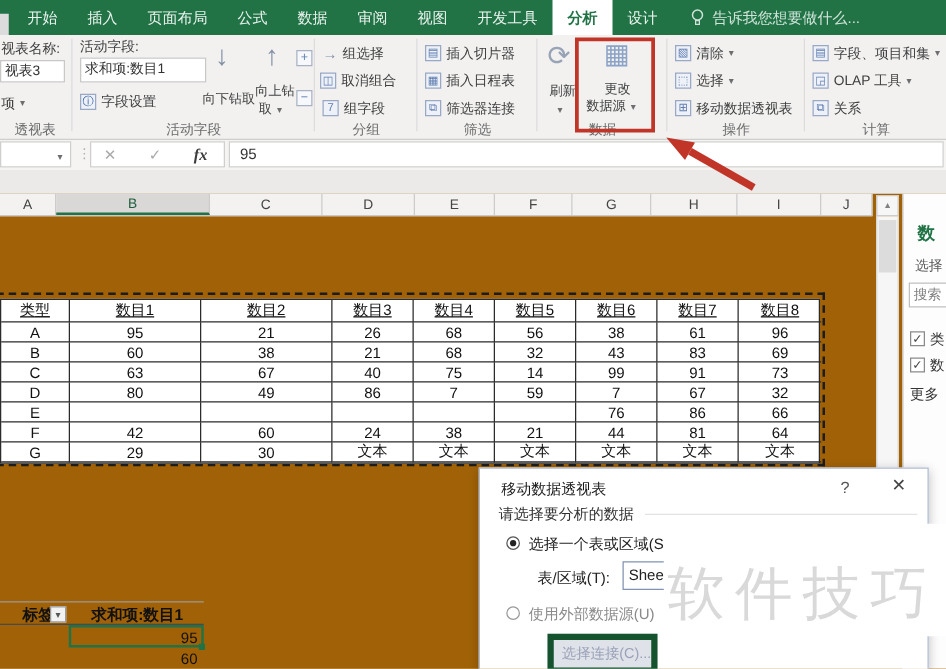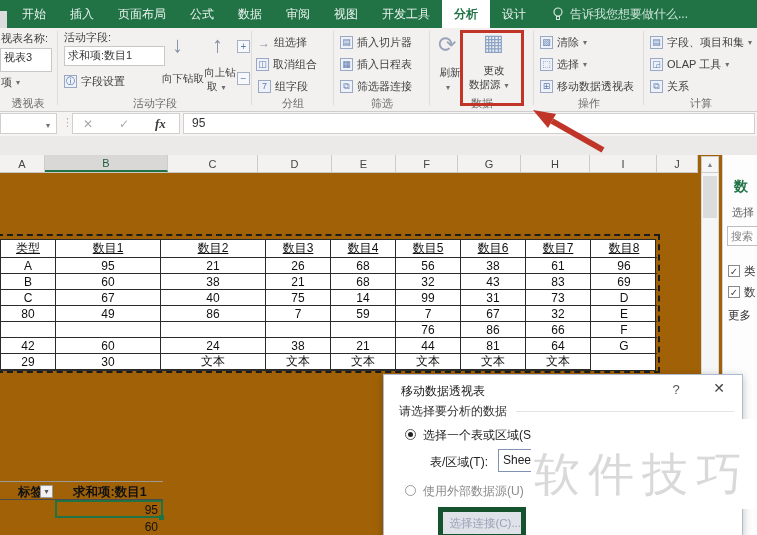--- a/index.html
+++ b/index.html
@@ -117,21 +117,21 @@
 
   <div class="a ribbon">
     <div class="vsep" style="left:57px"></div>
     <div class="vsep" style="left:251px"></div>
     <div class="vsep" style="left:333px"></div>
     <div class="vsep" style="left:429px"></div>
     <div class="vsep" style="left:533px"></div>
     <div class="vsep" style="left:643px"></div>
 
     <div class="a t11" style="left:1px;top:3px">视表名称:</div>
-    <div class="ribinput" style="left:0;top:20px;width:52px;height:24px">视表3</div>
+    <div class="ribinput" style="left:0;top:20px;width:52px;height:18px">视表3</div>
     <div class="rib-item" style="left:1px;top:47px">
       <span class="t11">项</span>
       <span class="dd">▾</span>
     </div>
     <div class="glabel" style="left:0;width:56px;top:68px">透视表</div>
 
     <div class="a t11" style="left:64px;top:2px">活动字段:</div>
     <div class="ribinput" style="left:64px;top:18px;width:101px;height:20px">求和项:数目1</div>
     <div class="rib-item" style="left:64px;top:46px">
       <span class="icon13" style="color:#2b579a">ⓘ</span>
@@ -275,26 +275,27 @@
     <div class="tc">B</div>
       <div class="tc">60</div>
       <div class="tc">38</div>
       <div class="tc">21</div>
       <div class="tc">68</div>
       <div class="tc">32</div>
       <div class="tc">43</div>
       <div class="tc">83</div>
       <div class="tc">69</div>
     <div class="tc">C</div>
+      <div class="tc">63</div>
       <div class="tc">67</div>
       <div class="tc">40</div>
       <div class="tc">75</div>
       <div class="tc">14</div>
       <div class="tc">99</div>
-      <div class="tc">31</div>
+      <div class="tc">91</div>
       <div class="tc">73</div>
     <div class="tc">D</div>
       <div class="tc">80</div>
       <div class="tc">49</div>
       <div class="tc">86</div>
       <div class="tc">7</div>
       <div class="tc">59</div>
       <div class="tc">7</div>
       <div class="tc">67</div>
       <div class="tc">32</div>

